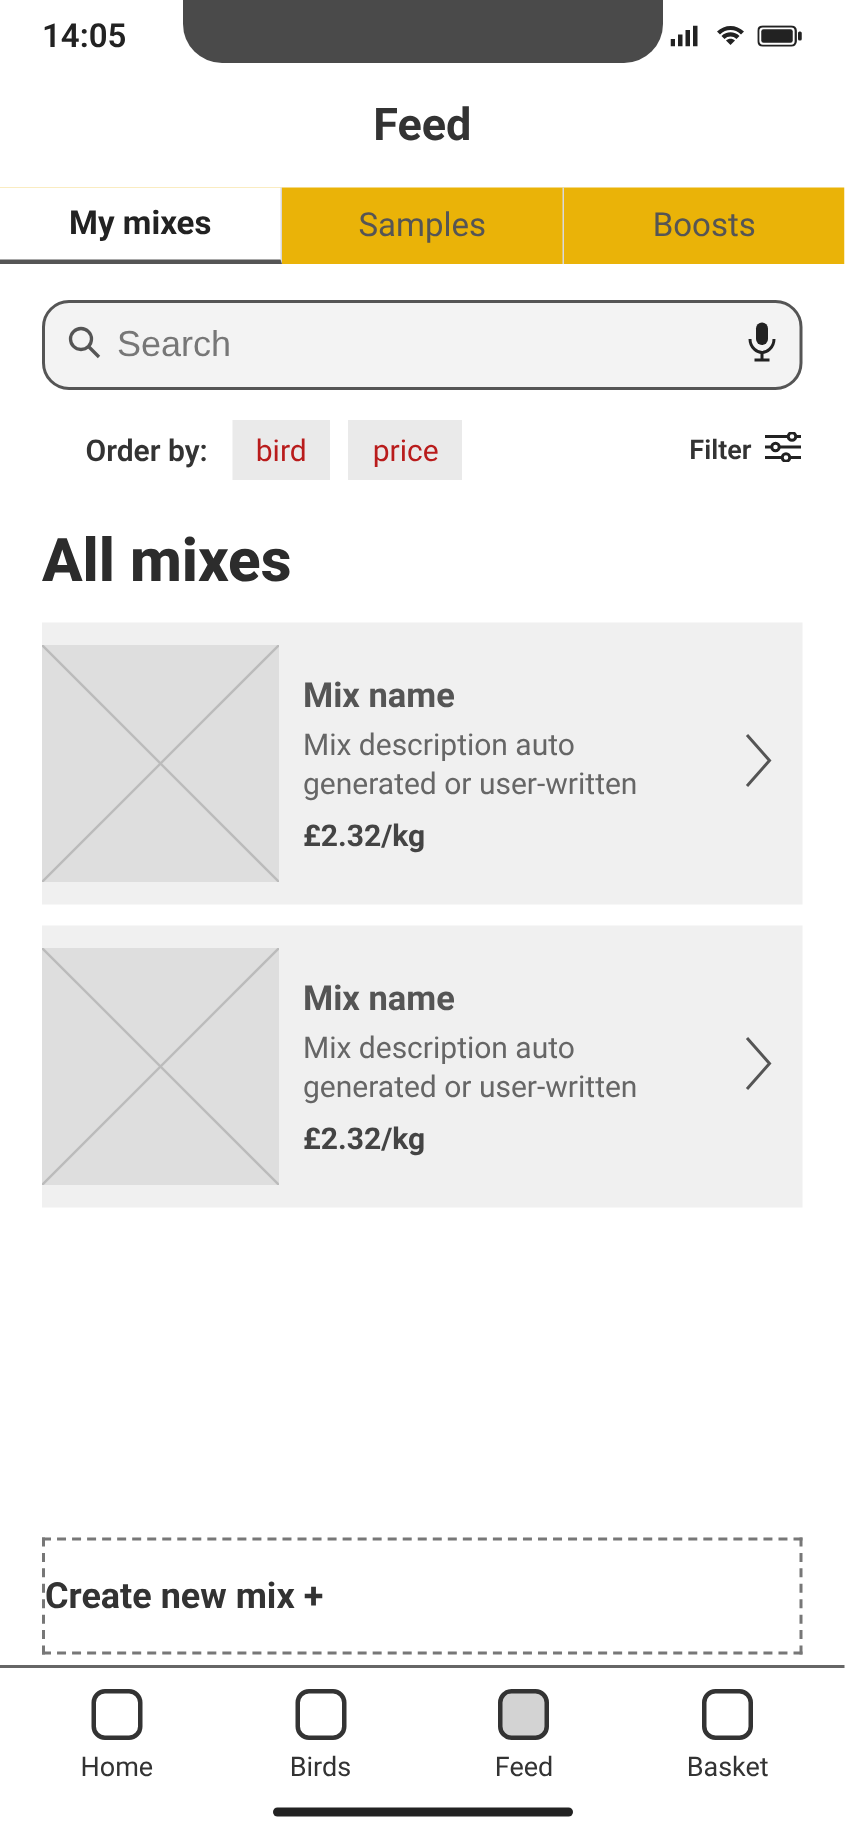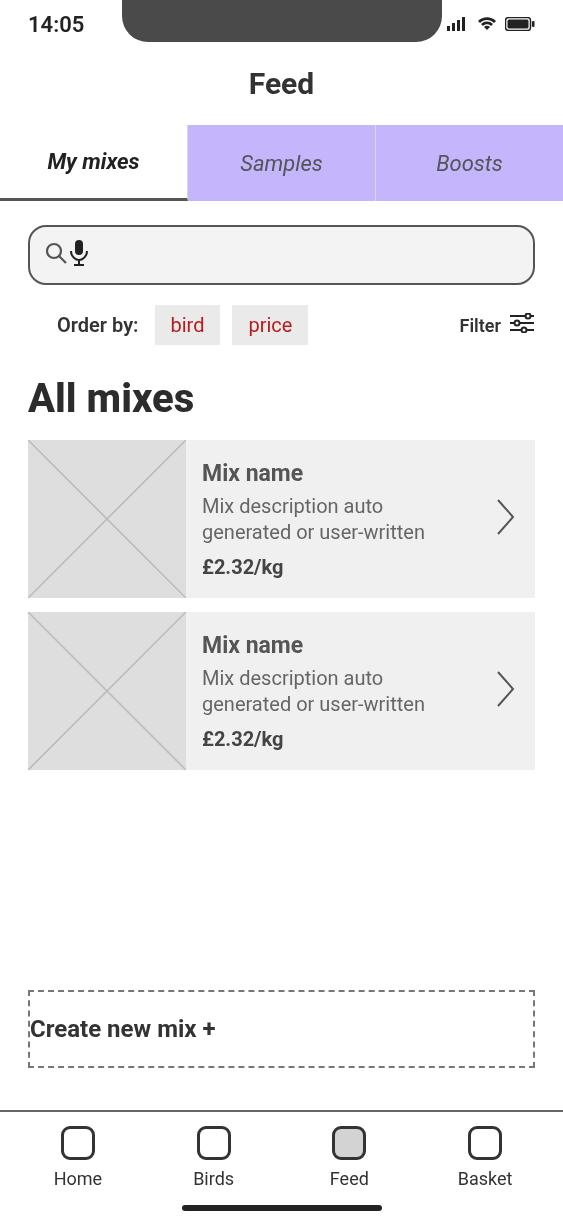--- a/index.html
+++ b/index.html
@@ -46,23 +46,22 @@
     text-align: center;
     padding: 18px 0 24px;
     font-size: 30px;
     font-weight: 700;
     color: #333;
   }
 
   
   .tabs {
     display: flex;
-    background: #c4b5fd;
-    height: 76px;
-    font-style: italic;
+    background: #eab308;
+    height: 51px;
   }
   .tab {
     flex: 1;
     display: flex;
     align-items: center;
     justify-content: center;
     font-size: 22px;
     color: #555;
     border-right: 1px solid #d9d9d9;
     cursor: pointer;
@@ -142,21 +141,21 @@
 
   
   .mix-list {
     padding: 0 28px;
   }
   .mix-card {
     display: flex;
     align-items: center;
     background: #f0f0f0;
     margin-bottom: 14px;
-    height: 158px;
+    height: 188px;
     cursor: pointer;
   }
   .mix-thumb {
     width: 158px;
     height: 158px;
     background: #dedede;
     position: relative;
     flex-shrink: 0;
   }
   .mix-thumb svg {
@@ -287,20 +286,21 @@
 </div>
 
 <div class="search-wrap">
   <div class="search-box">
     <span>
       <svg width="24" height="24" viewBox="0 0 24 24" fill="none" stroke="#555" stroke-width="2.2">
         <circle cx="10" cy="10" r="7"></circle>
         <line x1="15" y1="15" x2="22" y2="22"></line>
       </svg>
     </span>
+    <input type="text" placeholder="Search" style="">
     <span>
       <svg width="22" height="28" viewBox="0 0 22 28" fill="#222">
         <rect x="7" y="1" width="8" height="15" rx="4"></rect>
         <path d="M3 12 C3 18 8 21 11 21 C14 21 19 18 19 12" fill="none" stroke="#222" stroke-width="2"></path>
         <line x1="11" y1="21" x2="11" y2="26" stroke="#222" stroke-width="2"></line>
         <line x1="6" y1="26" x2="16" y2="26" stroke="#222" stroke-width="2"></line>
       </svg>
     </span>
   </div>
 </div>

